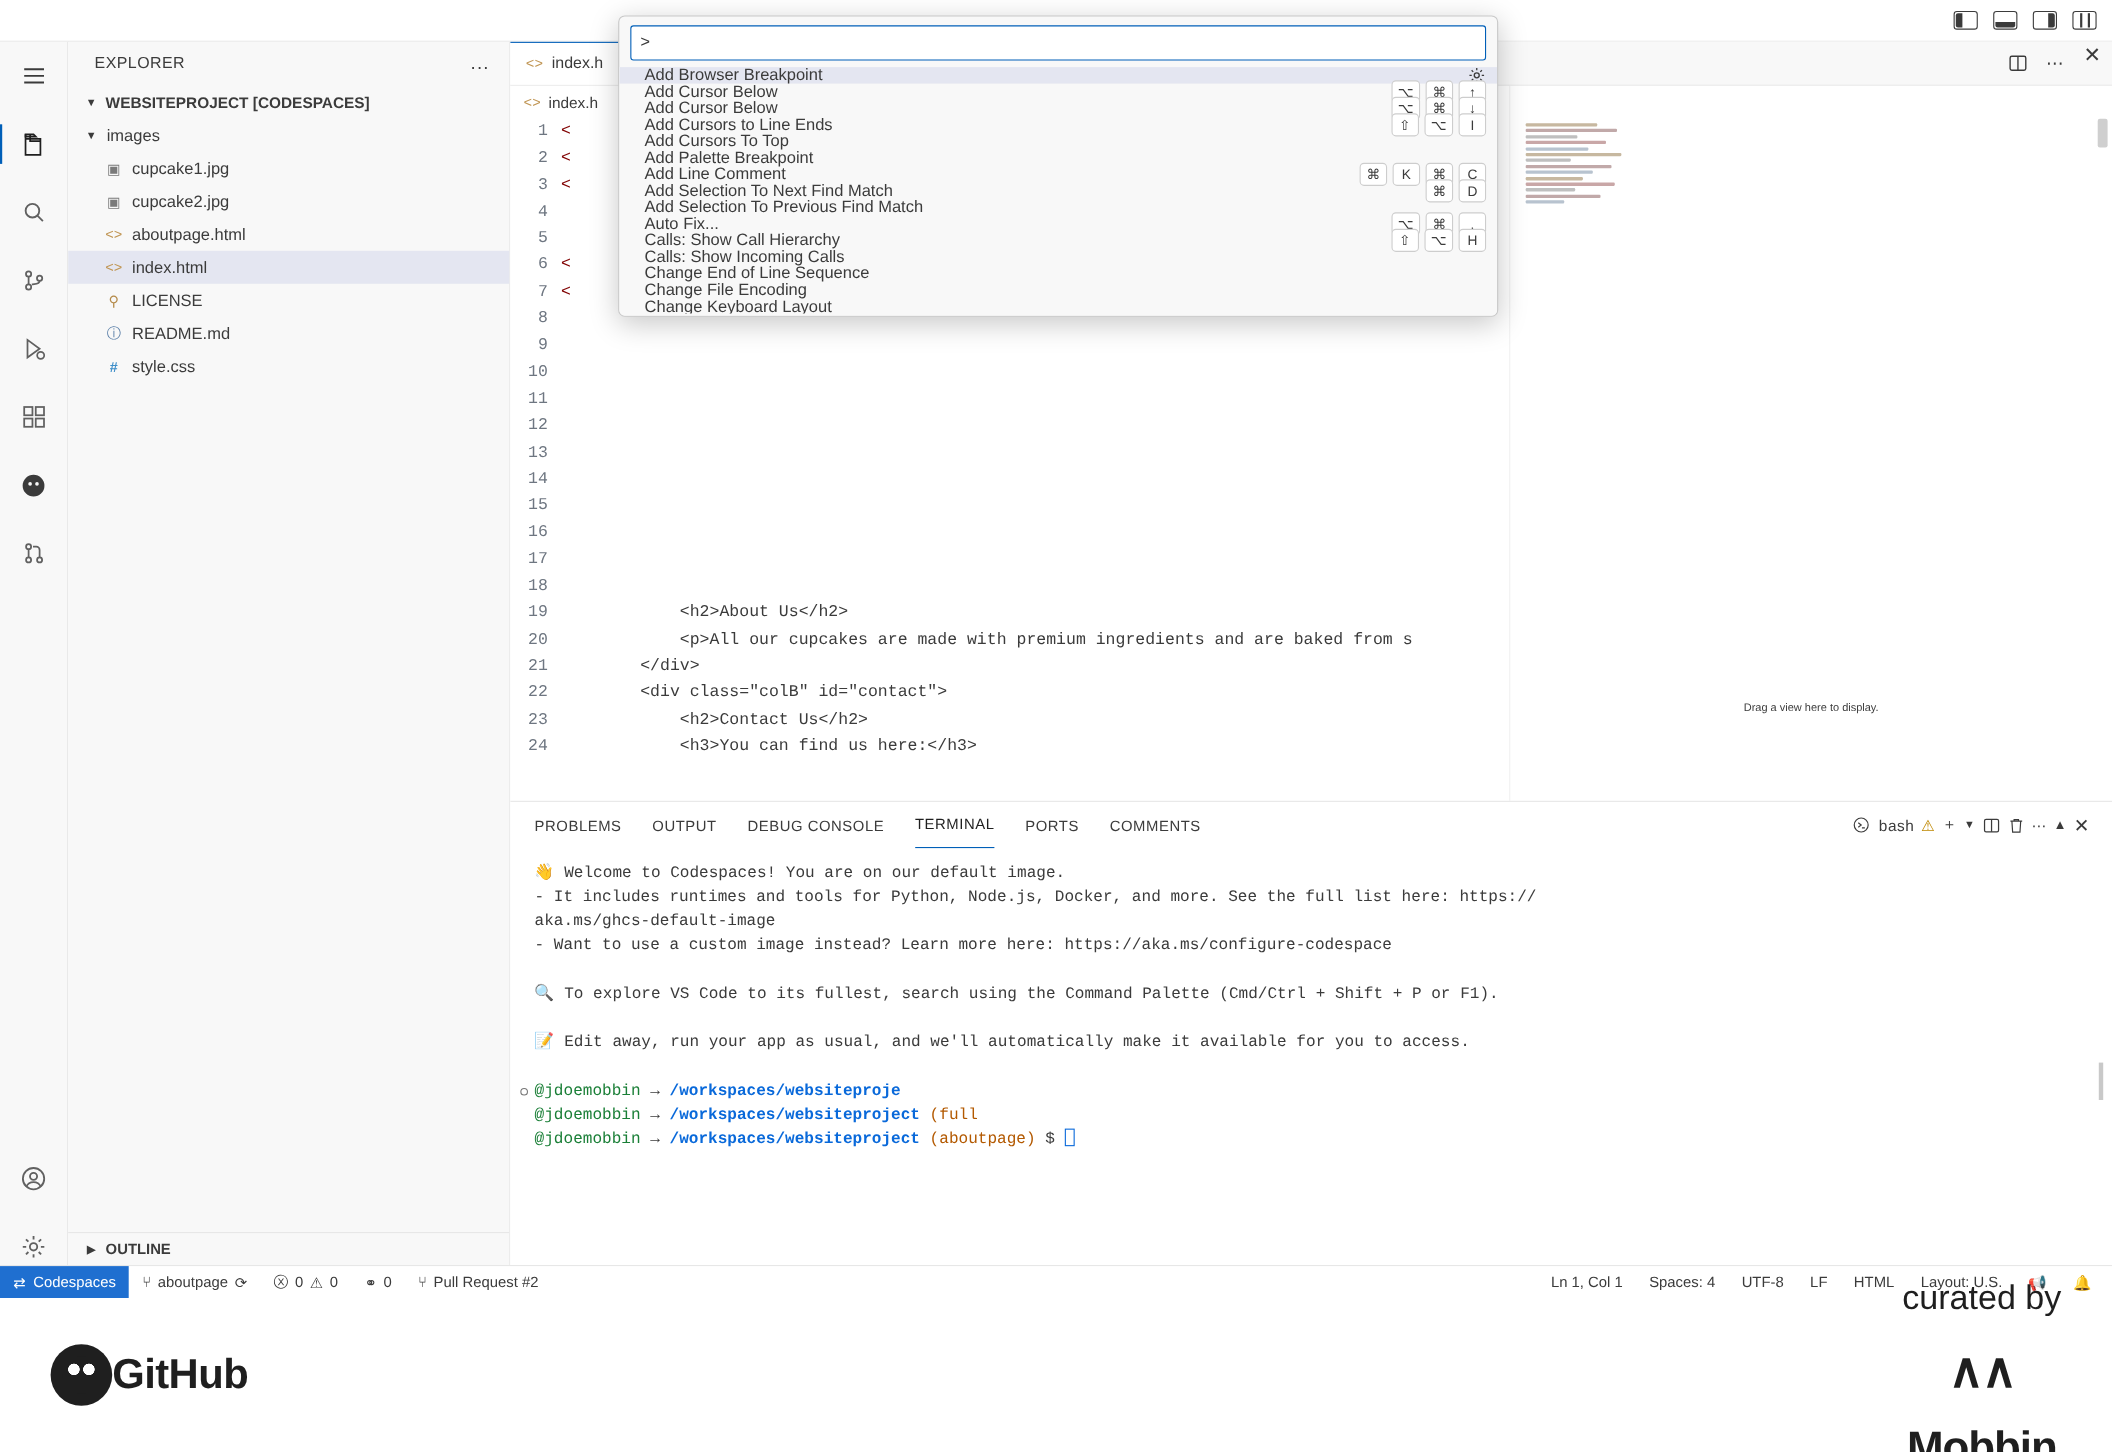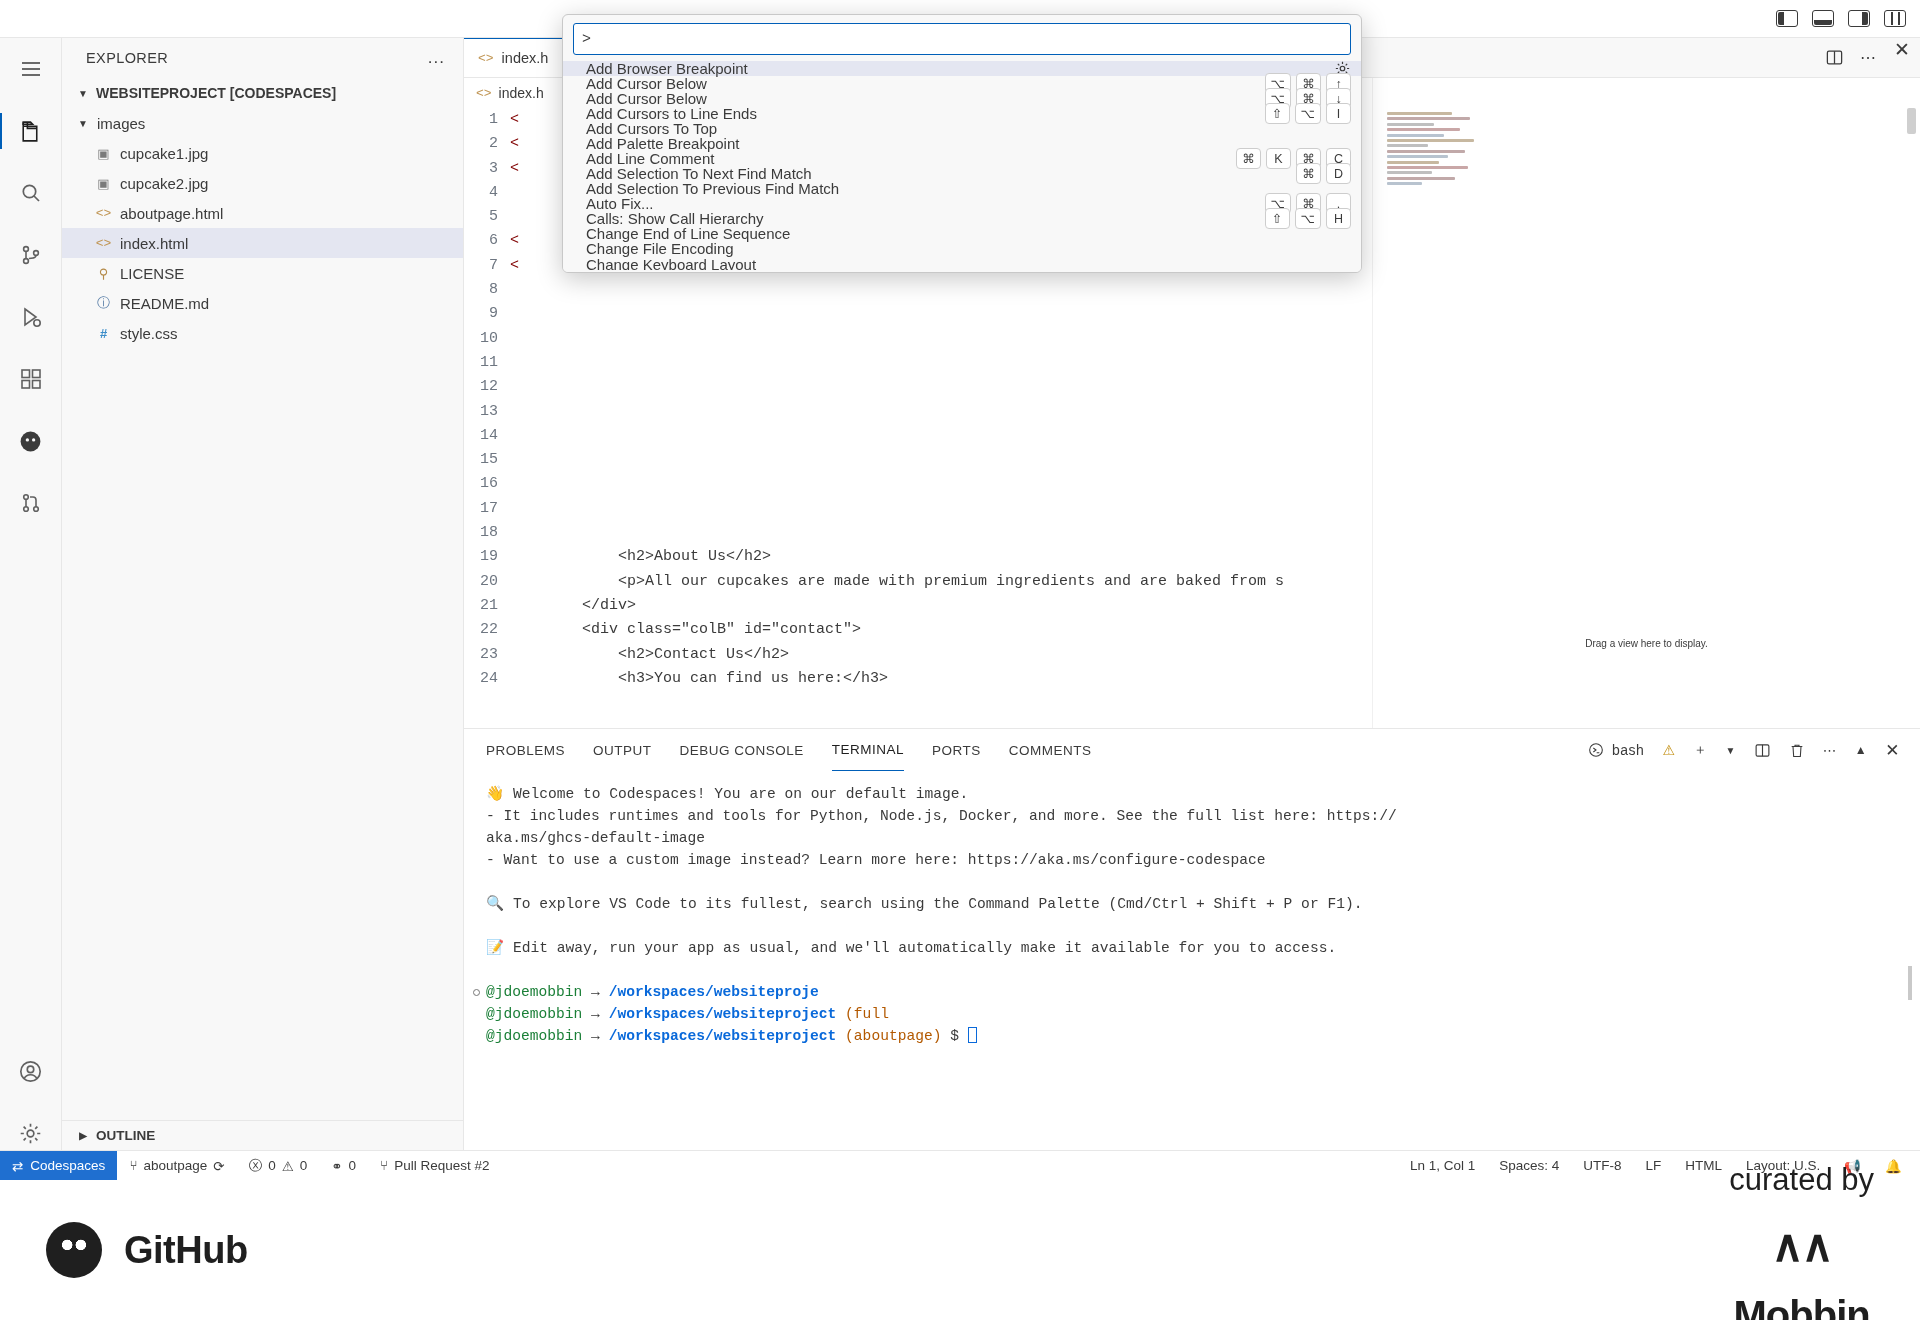--- a/index.html
+++ b/index.html
@@ -139,21 +139,21 @@
   .panel {
     position: absolute; left: 0; right: 0; top: 690px; bottom: 0;
     background: #ffffff; border-top: 1px solid #e7e7e7;
   }
   .panel-tabs {
     height: 42px; display: flex; align-items: center; padding-left: 22px; gap: 28px;
     font-size: 13.5px; color: #3b3b3b; letter-spacing: .5px;
   }
   .panel-tab { height: 42px; display: flex; align-items: center; }
   .panel-tab.active { border-bottom: 1.5px solid #005fb8; color: #1f1f1f; }
-  .panel-actions { margin-left: auto; display: flex; align-items: center; gap: 18px; padding-right: 20px; color: #3b3b3b; }
+  .panel-actions { margin-left: auto; display: flex; align-items: center; gap: 6px; padding-right: 20px; color: #3b3b3b; }
   .panel-actions .term-name { display: flex; align-items: center; gap: 8px; font-size: 14px; }
   .warn-tri { color: #bf8803; font-size: 14px; }
   .terminal {
     font-family: "Liberation Mono", monospace; font-size: 14.6px; line-height: 22px;
     color: #3b3b3b; padding: 12px 22px 0 22px; position: relative;
   }
   .t-user { color: #1a7f37; }
   .t-path { color: #0969da; font-weight: bold; }
   .t-branch { color: #b35900; }
   .term-scroll {
@@ -186,21 +186,21 @@
   }
   .gh-logo { width: 56px; height: 56px; border-radius: 50%; background: #1f1f1f; position: relative; }
   .gh-logo::after {
     content: ""; position: absolute; left: 50%; top: 50%; transform: translate(-50%,-50%);
     width: 34px; height: 34px; border-radius: 50%;
     background:
       radial-gradient(circle at 30% 35%, #fff 5px, transparent 5.5px),
       radial-gradient(circle at 70% 35%, #fff 5px, transparent 5.5px),
       #1f1f1f;
   }
-  .gh-text { font-size: 38px; font-weight: bold; color: #1f1f1f; margin-left: 22px; letter-spacing: -.5px;}
+  .gh-text { font-size: 38px; font-weight: bold; color: #1f1f1f; letter-spacing: -.5px;}
   .footer-right { margin-left: auto; display: flex; align-items: center; gap: 22px; flex-direction: column; }
   .curated { font-size: 31px; color: #1f1f1f; }
   .mobbin-mark {
     font-family: "Liberation Sans", sans-serif; font-size: 44px; color: #1f1f1f; font-weight: bold;
     letter-spacing: -2px;
   }
   .mobbin-text { font-size: 40px; font-weight: bold; color: #1f1f1f; letter-spacing: -1px; }
 
   
   .palette {
@@ -657,20 +657,23 @@
 
       <div class="p-row">
         <span>Calls: Show Call Hierarchy</span>
         <span class="p-keys">
           <span class="kbd">⇧</span>
           <span class="kbd">⌥</span>
           <span class="kbd">H</span>
         </span>
       </div>
 
+      <div class="p-row">
+        <span>Calls: Show Incoming Calls</span>
+      </div>
 
 
       <div class="p-row">
         <span>Change End of Line Sequence</span>
       </div>
 
       <div class="p-row">
         <span>Change File Encoding</span>
       </div>
 

